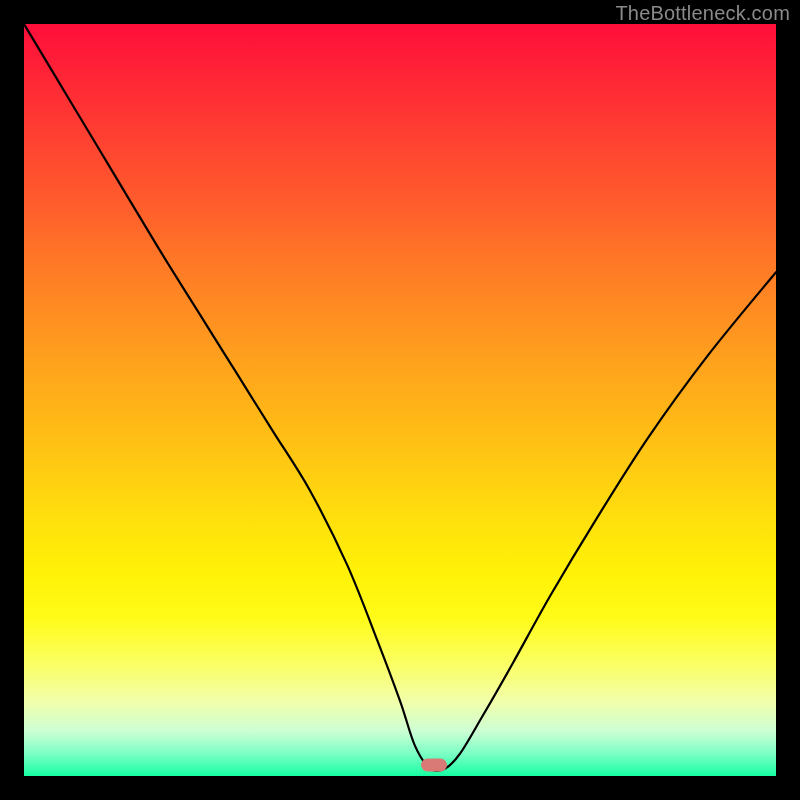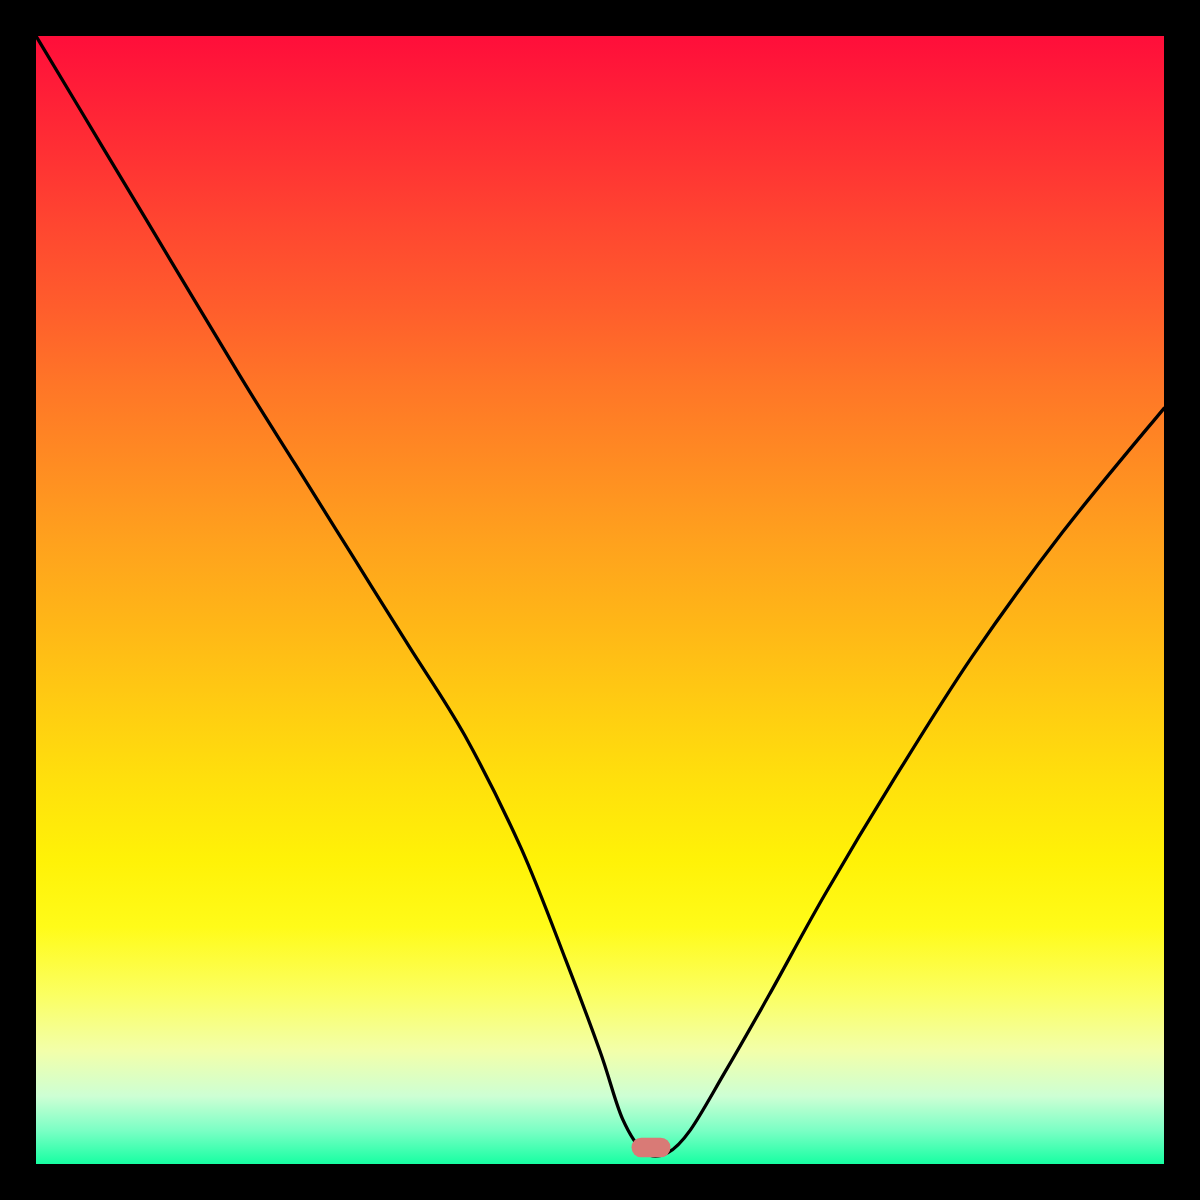--- a/index.html
+++ b/index.html
@@ -80,13 +80,14 @@
   <div class="plot-area">
     <div class="gradient-fill"></div>
 
     <svg class="curve-svg" viewBox="0 0 752 752" preserveAspectRatio="none">
       <path id="curve-path" class="curve-path" d="M 0.0 0.0 C 7.5 12.5, 30.1 50.1, 45.1 75.2 C 60.2 100.3, 75.2 125.3, 90.2 150.4 C 105.3 175.5, 121.6 203.0, 135.4 225.6 C 149.1 248.2, 160.4 265.7, 173.0 285.8 C 185.5 305.8, 198.0 325.9, 210.6 345.9 C 223.1 366.0, 235.6 386.0, 248.2 406.1 C 260.7 426.1, 273.2 443.7, 285.8 466.2 C 298.3 488.8, 312.1 516.4, 323.4 541.4 C 334.6 566.5, 344.7 594.1, 353.4 616.6 C 362.2 639.2, 369.7 659.3, 376.0 676.8 C 382.3 694.3, 386.0 710.6, 391.0 721.9 C 396.1 733.2, 401.1 740.7, 406.1 744.5 C 411.1 748.2, 416.1 747.0, 421.1 744.5 C 426.1 742.0, 429.9 738.2, 436.2 729.4 C 442.4 720.7, 449.9 706.9, 458.7 691.8 C 467.5 676.8, 477.5 659.3, 488.8 639.2 C 500.1 619.1, 512.6 595.3, 526.4 571.5 C 540.2 547.7, 555.2 522.6, 571.5 496.3 C 587.8 470.0, 605.4 441.2, 624.2 413.6 C 643.0 386.0, 663.0 358.5, 684.3 330.9 C 705.6 303.3, 740.7 261.9, 752.0 248.2"></path>
     </svg>
 
     <div id="marker" class="marker" style="left: 409.84px; top: 740.72px; background: rgb(217, 122, 118);"></div>
   </div>
 
+  <div class="watermark">TheBottleneck.com</div>
 </div>
 
 </body></html>

